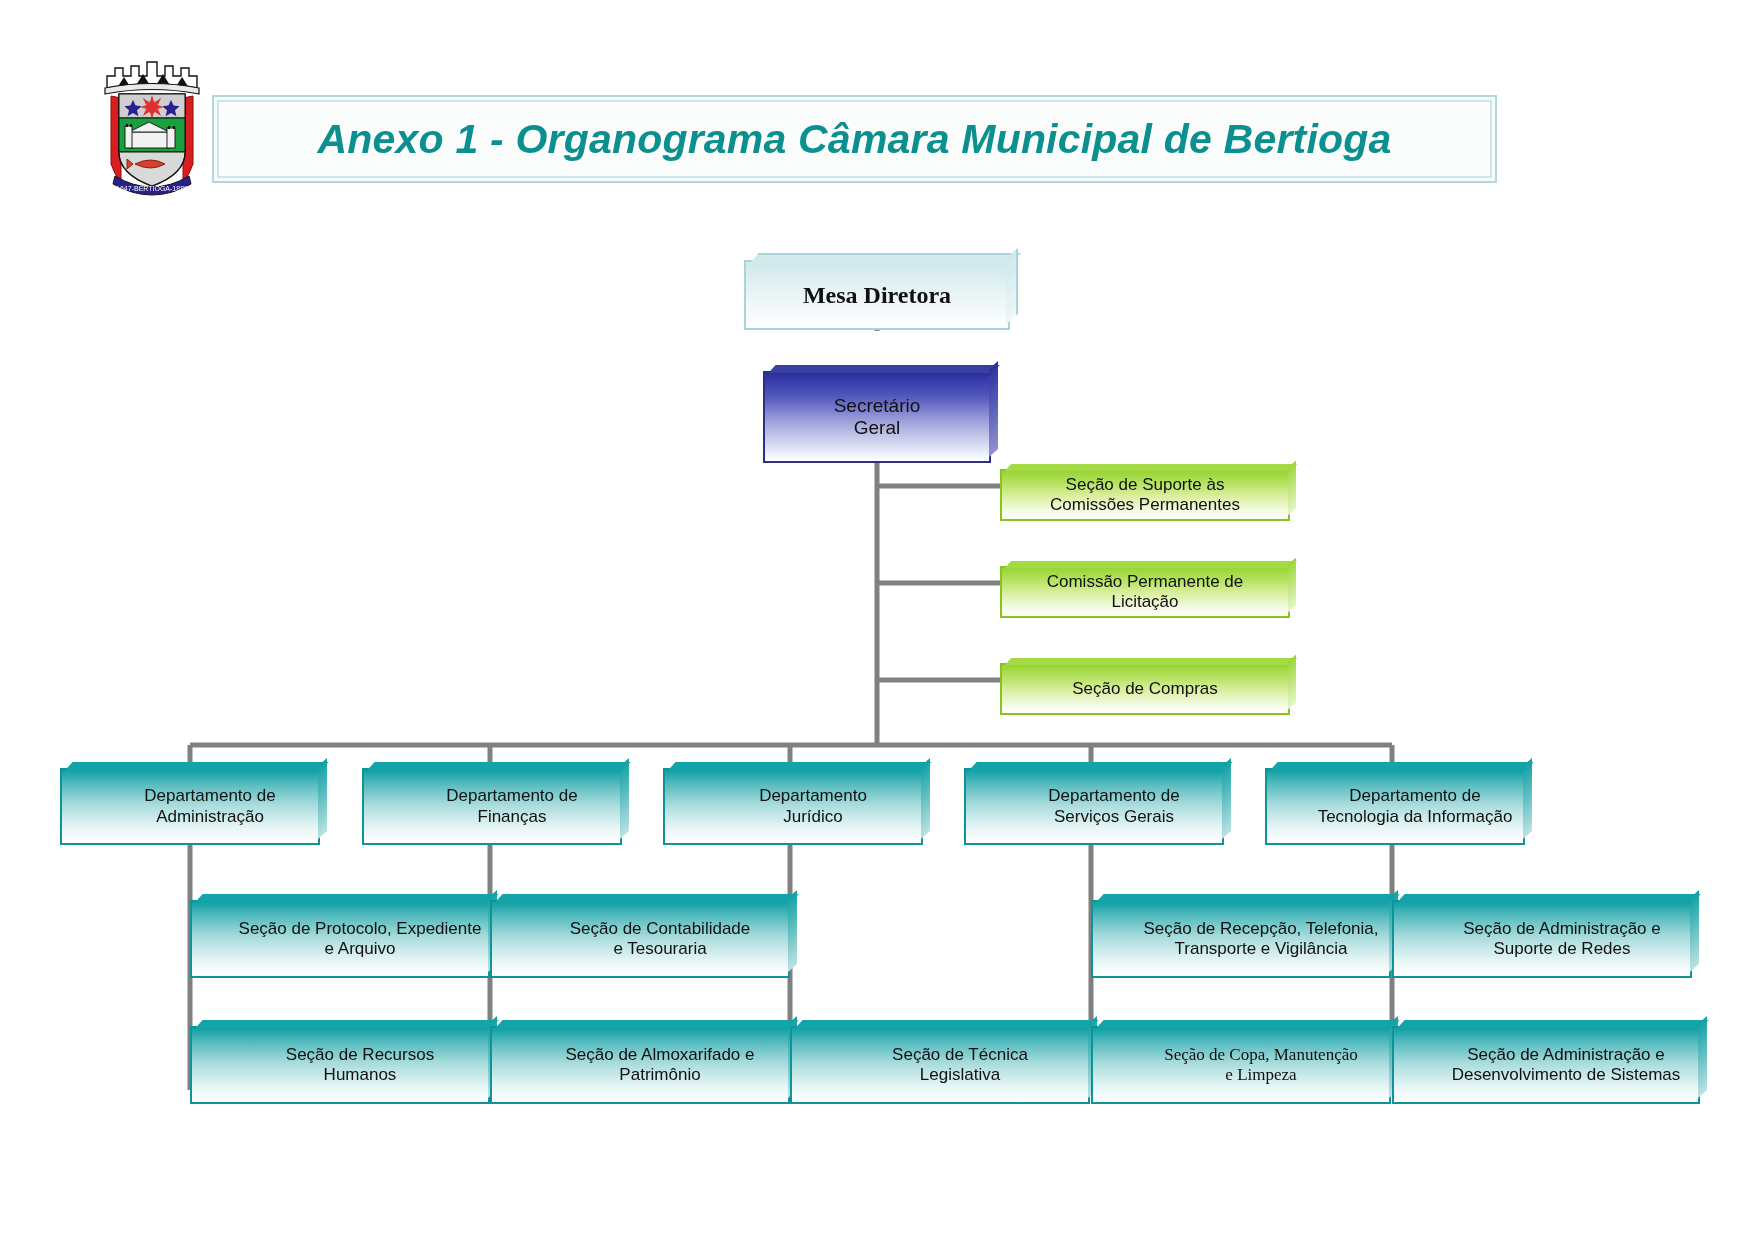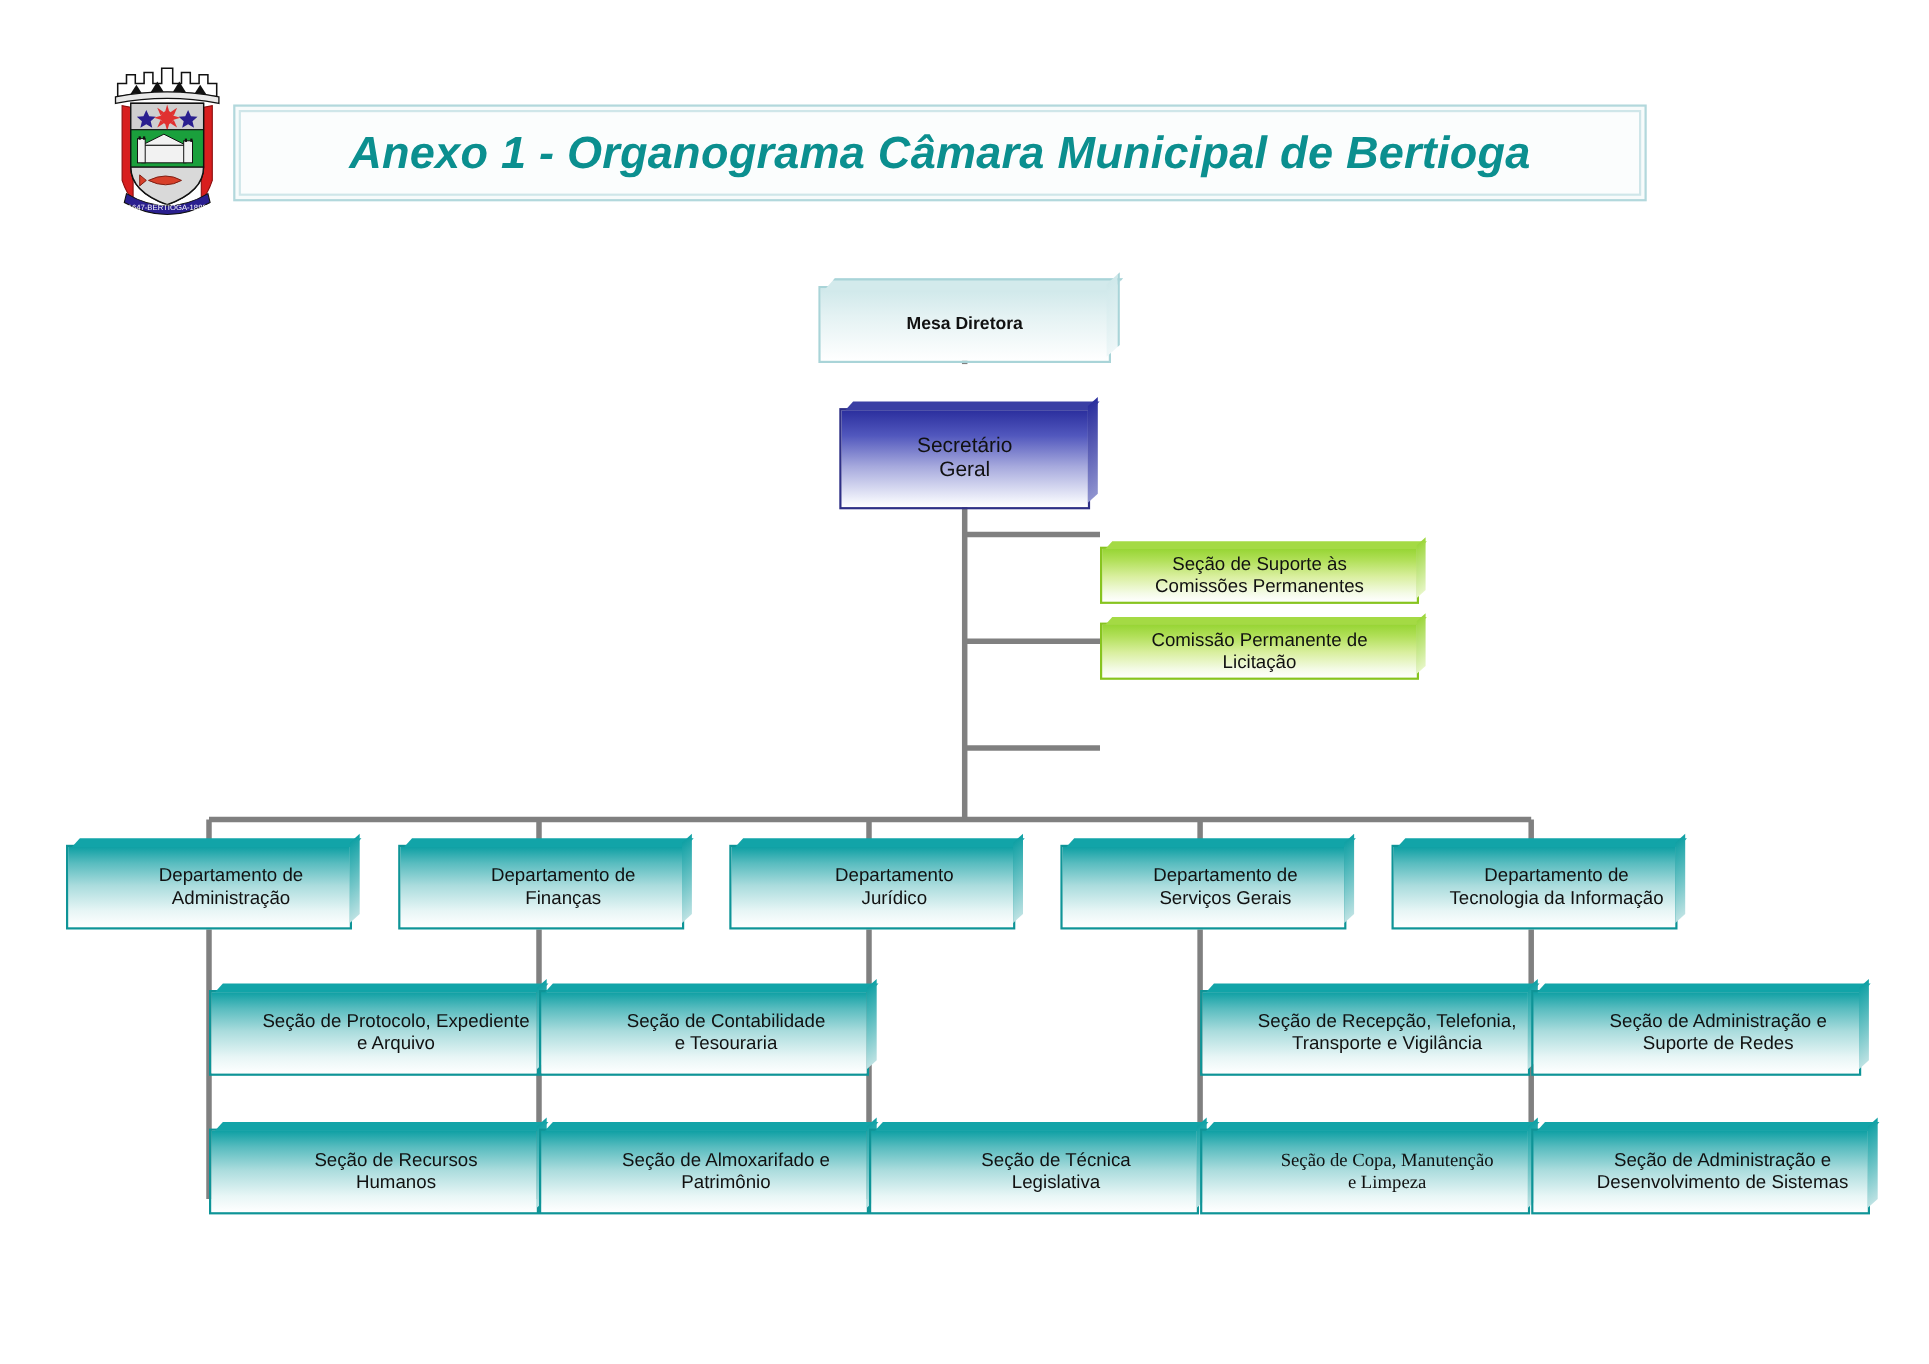--- a/index.html
+++ b/index.html
@@ -117,22 +117,23 @@
   .node::after {
     content: "";
     position: absolute;
     pointer-events: none;
   }
 
   
   .node-mesa {
     background: linear-gradient(to bottom, #cfe8ea 0%, #e4f2f3 38%, #ffffff 100%);
     border: 2px solid #a9d4d8;
-    font-size: 16px;
+    font-size: 24px;
     font-weight: bold;
+    font-family: Liberation Serif, serif;
   }
   .node-mesa::before {
     left: 8px; top: -9px; width: 100%; height: 9px;
     background: #d3eaec;
     transform: skewX(-42deg);
     border-top: 2px solid #a9d4d8;
   }
   .node-mesa::after {
     right: -10px; top: -9px; width: 10px; height: 100%;
     background: linear-gradient(to bottom, #cfe8ea, #eef7f8);
@@ -307,30 +308,33 @@
 
     <div class="node node-mesa" style="left:744px; top:260px; width:266px; height:70px;">
       <span class="node-label">Mesa  Diretora</span>
     </div>
 
     <div class="node node-secretario" style="left:763px; top:371px; width:228px; height:92px;">
       <span class="node-label">Secretário
 Geral</span>
     </div>
 
-    <div class="node node-green" style="left:1000px; top:469px; width:290px; height:52px;margin-top:28px;">
+    <div class="node node-green" style="left:1000px; top:469px; width:290px; height:52px;">
       <span class="node-label">Seção de Suporte às
 Comissões Permanentes</span>
     </div>
 
     <div class="node node-green" style="left:1000px; top:566px; width:290px; height:52px;">
       <span class="node-label">Comissão Permanente de
 Licitação</span>
     </div>
 
+    <div class="node node-green" style="left:1000px; top:663px; width:290px; height:52px;">
+      <span class="node-label">Seção de Compras</span>
+    </div>
 
     <div class="node node-teal node-dept" style="left:60px; top:768px; width:260px; height:77px;">
       <span class="node-label">Departamento de
 Administração</span>
     </div>
 
     <div class="node node-teal node-dept" style="left:362px; top:768px; width:260px; height:77px;">
       <span class="node-label">Departamento de
 Finanças</span>
     </div>

